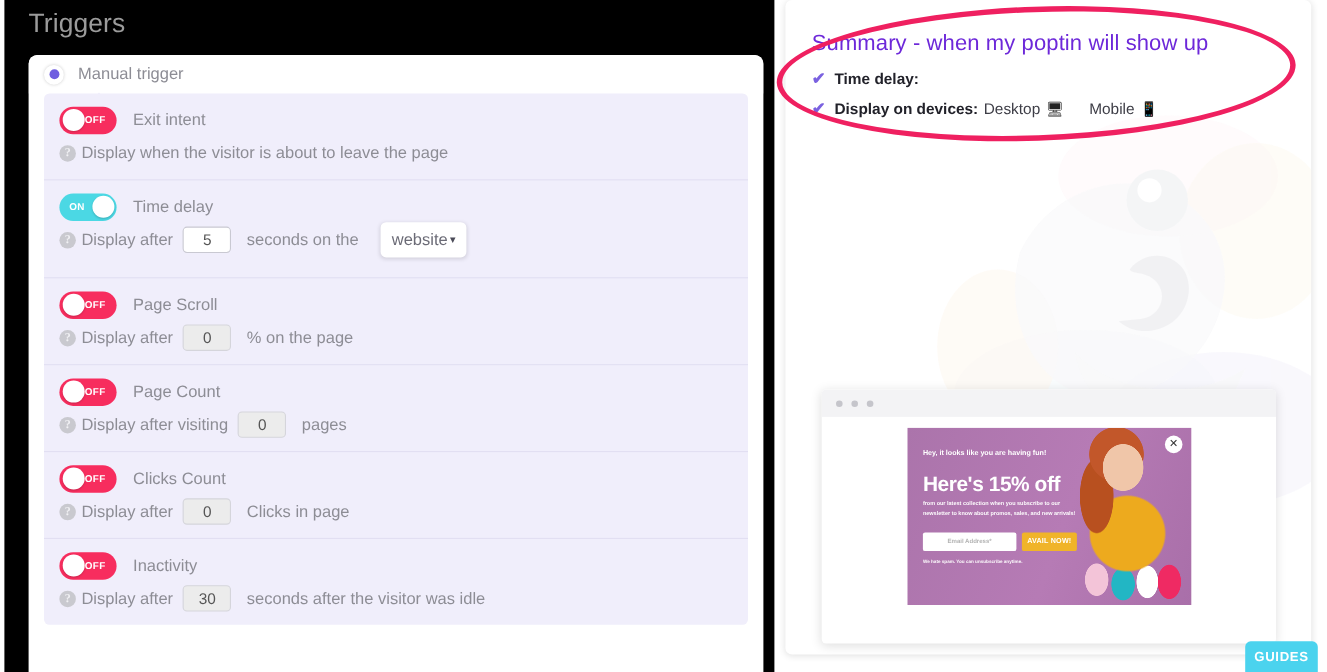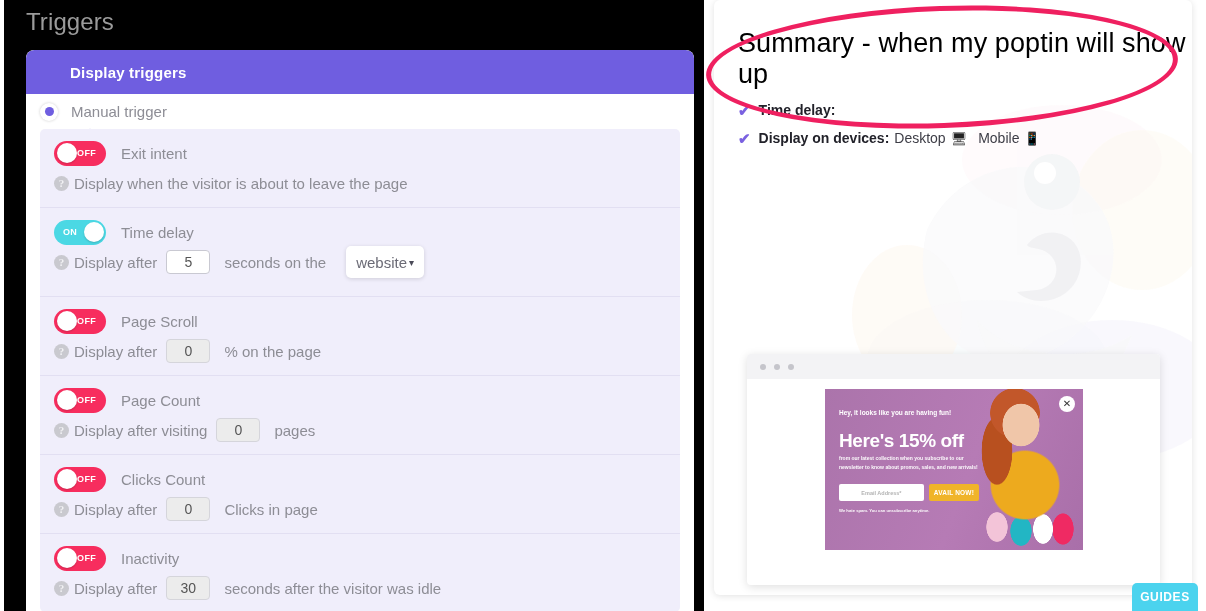--- a/index.html
+++ b/index.html
@@ -118,21 +118,21 @@
     background: #fff; border-radius: 6px;
     box-shadow: 0 1px 7px rgba(0,0,0,.12);
     overflow: hidden;
   }
   #watermark {
     position: absolute; right: -40px; top: 60px; width: 420px; height: 420px;
     opacity: .55; pointer-events: none;
   }
   #summary-block { position: relative; padding: 28px 0 0 24px; z-index: 2; }
   #summary-title {
-    font-size: 27px; color: #000000; font-weight: 400; letter-spacing: .1px;
+    font-size: 20px; color: #6d28d9; font-weight: 400; letter-spacing: .1px;
   }
   .sum-line { display: flex; align-items: center; margin-top: 12px; font-size: 14px; color: #3d3d46; }
   .sum-line .check {
     color: #7a61e0; font-size: 15px; font-weight: 700; margin-right: 8px; line-height: 1;
   }
   .sum-line b { font-weight: 700; color: #22222a; margin-right: 5px; }
   .dev-ico { margin: 0 3px 0 5px; font-size: 13px; color: #222; }
 
   
   #browser-mock {
@@ -210,23 +210,20 @@
 <div id="app">
 
   <div id="gutter"></div>
 
   <div id="left-col">
 
     <div id="page-title">Triggers</div>
 
     <div id="triggers-card">
 
-      <div id="card-header">
-        <span class="hdr-text">Display triggers</span>
-      </div>
 
       <div id="manual-row">
         <span class="radio-outer">
           <span class="radio-dot"></span>
         </span>
         <span id="manual-label">Manual trigger</span>
       </div>
 
       <div id="trigger-list">
         <div class="arrow-up"></div>
@@ -356,21 +353,21 @@
       <div class="sum-line">
         <span class="check">✔</span>
         <b>Time delay:</b>
       </div>
 
       <div class="sum-line">
         <span class="check">✔</span>
         <b>Display on devices:</b>
         <span>Desktop</span>
         <span class="dev-ico">🖥</span>
-        <span style="margin-left:8px">Mobile</span>
+        <span style="margin-left:20px">Mobile</span>
         <span class="dev-ico">📱</span>
       </div>
     </div>
 
     <div id="browser-mock">
       <div id="browser-bar">
         <span class="dot"></span>
         <span class="dot"></span>
         <span class="dot"></span>
       </div>

